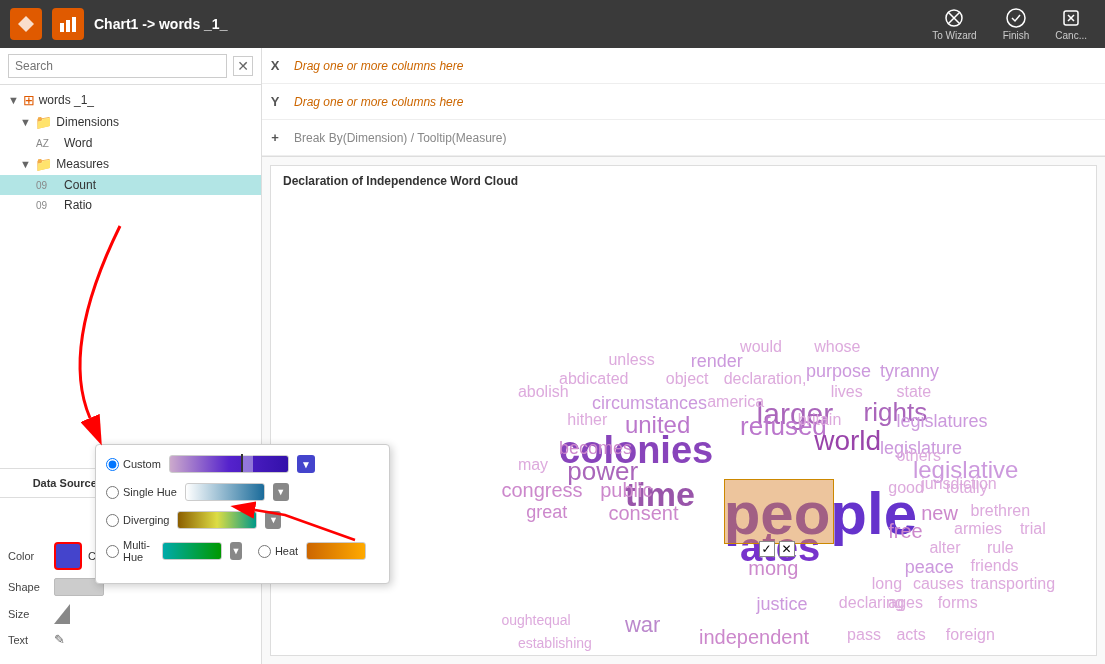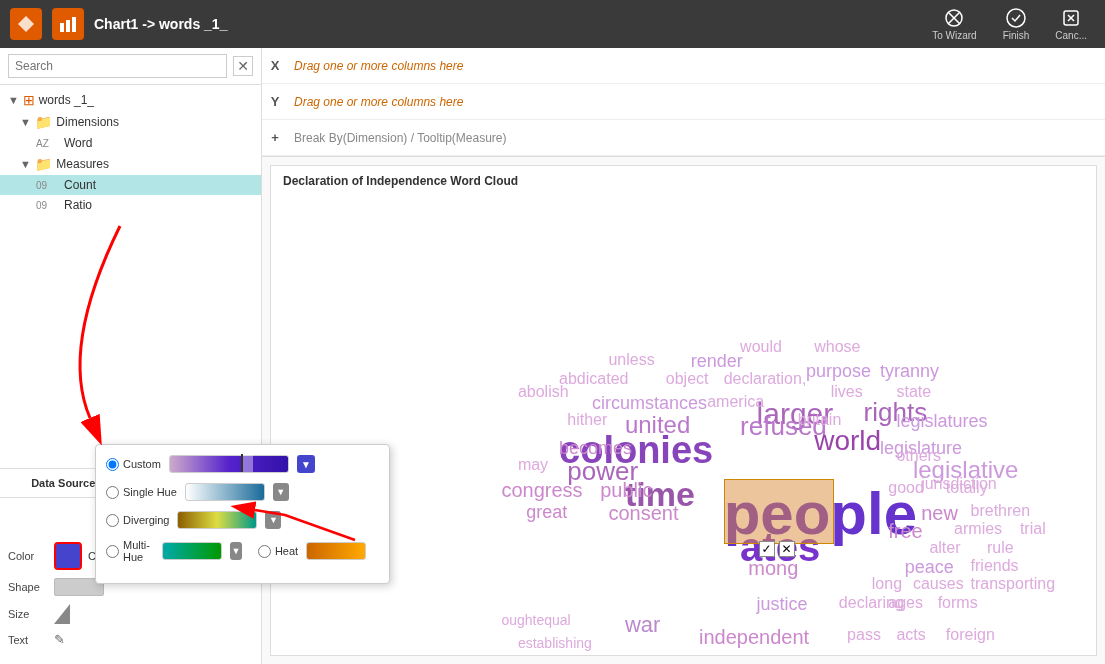--- a/index.html
+++ b/index.html
@@ -113,21 +113,21 @@
       border-top: 1px solid #ddd;
       background: #f5f5f5;
     }
     .bottom-tab {
       flex: 1;
       text-align: center;
       padding: 8px 16px;
       font-size: 11px;
       cursor: pointer;
       color: #555;
-      border-right: 4px solid #a21caf;
+      border-right: 1px solid #a21caf;
     }
     .bottom-tab.active { background: #fff; font-weight: bold; color: #333; }
 
     
     .format-panel {
       padding: 8px;
       border-top: 1px solid #ddd;
       background: #fff;
     }
     .format-row {

